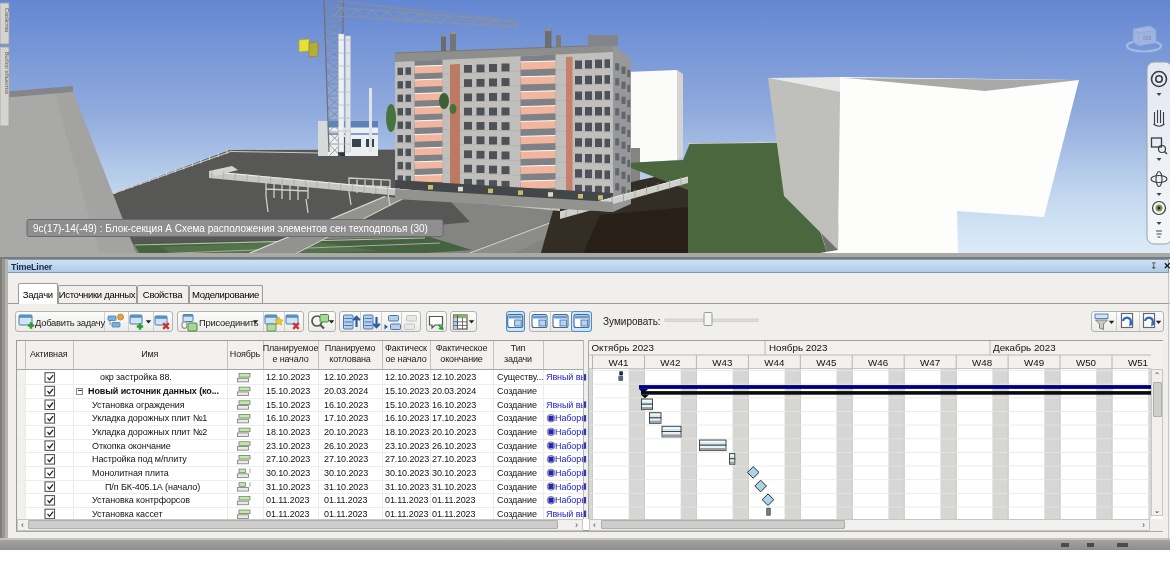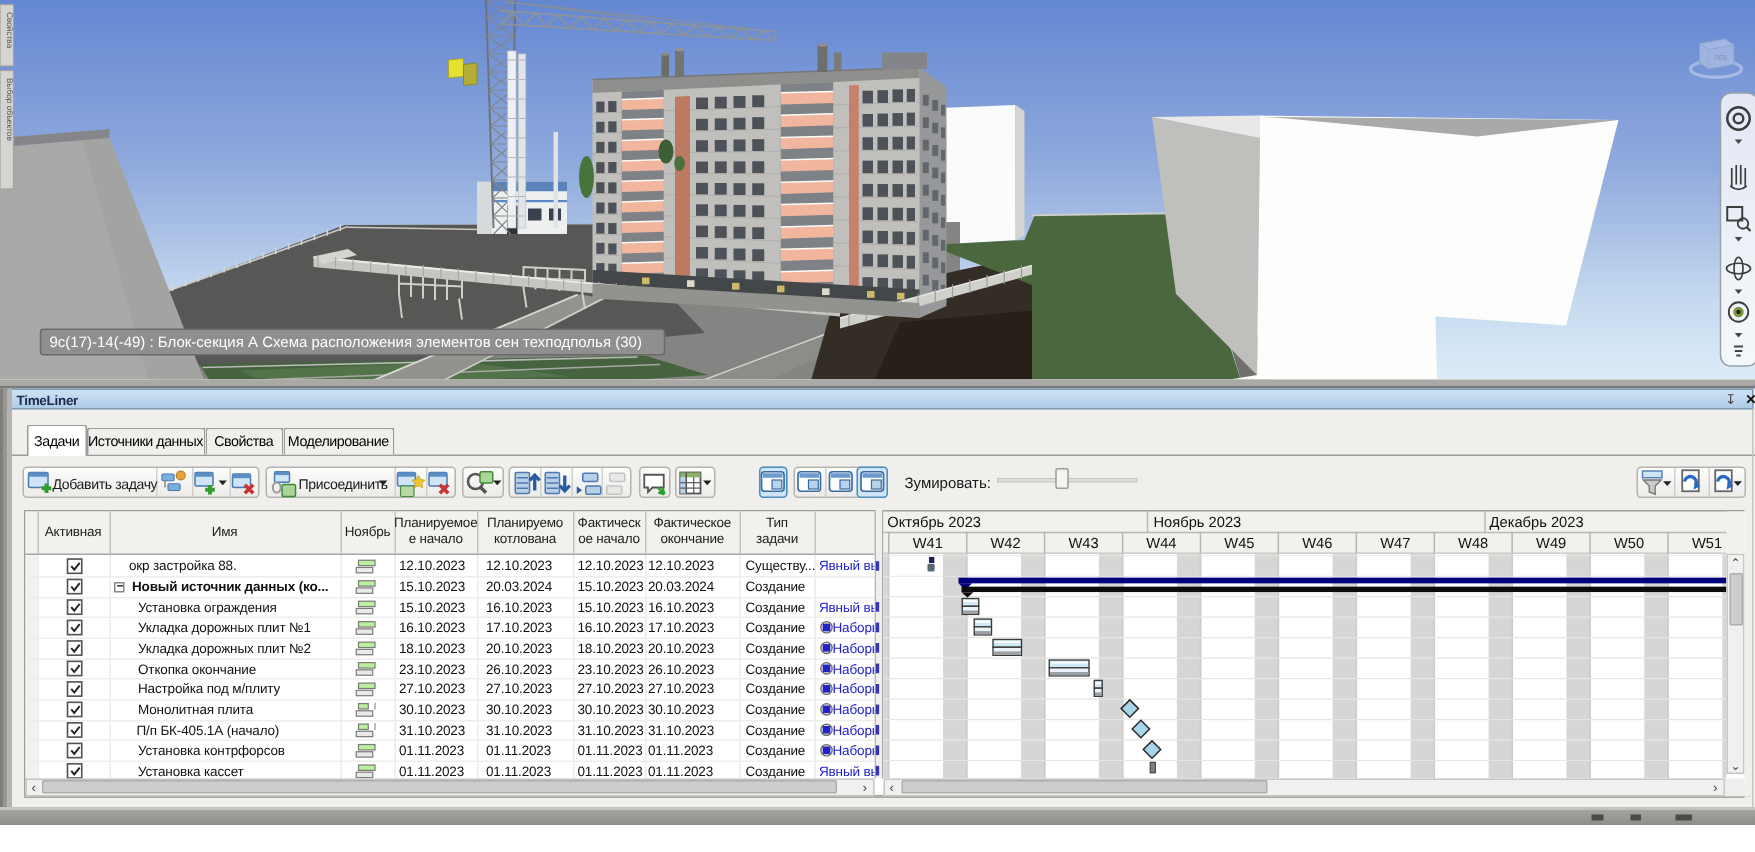--- a/index.html
+++ b/index.html
@@ -554,21 +554,21 @@
 <div style="position:absolute;left:72.5px;top:369.5px;width:1px;height:149px;background:#ebebe9"></div>
 <div style="position:absolute;left:227px;top:369.5px;width:1px;height:149px;background:#ebebe9"></div>
 <div style="position:absolute;left:263px;top:369.5px;width:1px;height:149px;background:#ebebe9"></div>
 <div style="position:absolute;left:318px;top:369.5px;width:1px;height:149px;background:#ebebe9"></div>
 <div style="position:absolute;left:382px;top:369.5px;width:1px;height:149px;background:#ebebe9"></div>
 <div style="position:absolute;left:430px;top:369.5px;width:1px;height:149px;background:#ebebe9"></div>
 <div style="position:absolute;left:493px;top:369.5px;width:1px;height:149px;background:#ebebe9"></div>
 <div style="position:absolute;left:543px;top:369.5px;width:1px;height:149px;background:#ebebe9"></div>
 <div style="position:absolute;left:583px;top:369.5px;width:1px;height:149px;background:#ebebe9"></div>
 <div style="position:absolute;left:16.5px;top:369.5px;width:8.5px;height:149px;background:#f2f1ee"></div>
-<div class="cell" style="left:86px;top:372.3px;width:140px;white-space:nowrap;overflow:hidden">окр застройка 88.</div>
+<div class="cell" style="left:100px;top:372.3px;width:140px;white-space:nowrap;overflow:hidden">окр застройка 88.</div>
 <div class="cell" style="left:266px;top:372.3px;width:60px">12.10.2023</div>
 <div class="cell" style="left:324px;top:372.3px;width:60px">12.10.2023</div>
 <div class="cell" style="left:385px;top:372.3px;width:60px">12.10.2023</div>
 <div class="cell" style="left:432px;top:372.3px;width:60px">12.10.2023</div>
 <div class="cell" style="left:497px;top:372.3px;width:60px">Существу...</div>
 <div class="cell blue" style="left:546px;top:372.3px;width:37px;white-space:nowrap;overflow:hidden">Явный вы</div>
 <div style="position:absolute;left:16.5px;top:384.1px;width:566px;height:1px;background:#ededeb"></div>
 <div class="cell" style="left:88px;top:385.9px;width:138px;font-weight:bold;white-space:nowrap;overflow:hidden">Новый источник данных (ко...</div>
 <div style="position:absolute;left:76px;top:387.6px;width:7px;height:7px;border:1px solid #888;background:#fff;box-sizing:border-box"></div>
 <div style="position:absolute;left:77.5px;top:390.1px;width:4px;height:1px;background:#333"></div>
@@ -619,21 +619,21 @@
 <div class="cell blue" style="left:555px;top:454.2px;width:28px;white-space:nowrap;overflow:hidden">Наборы</div>
 <div style="position:absolute;left:16.5px;top:466.1px;width:566px;height:1px;background:#ededeb"></div>
 <div class="cell" style="left:92px;top:467.9px;width:134px;white-space:nowrap;overflow:hidden">Монолитная плита</div>
 <div class="cell" style="left:266px;top:467.9px;width:60px">30.10.2023</div>
 <div class="cell" style="left:324px;top:467.9px;width:60px">30.10.2023</div>
 <div class="cell" style="left:385px;top:467.9px;width:60px">30.10.2023</div>
 <div class="cell" style="left:432px;top:467.9px;width:60px">30.10.2023</div>
 <div class="cell" style="left:497px;top:467.9px;width:60px">Создание</div>
 <div class="cell blue" style="left:555px;top:467.9px;width:28px;white-space:nowrap;overflow:hidden">Наборы</div>
 <div style="position:absolute;left:16.5px;top:479.7px;width:566px;height:1px;background:#ededeb"></div>
-<div class="cell" style="left:91px;top:481.5px;width:124px;white-space:nowrap;overflow:hidden">П/п БК-405.1А  (начало)</div>
+<div class="cell" style="left:105px;top:481.5px;width:124px;white-space:nowrap;overflow:hidden">П/п БК-405.1А  (начало)</div>
 <div class="cell" style="left:266px;top:481.5px;width:60px">31.10.2023</div>
 <div class="cell" style="left:324px;top:481.5px;width:60px">31.10.2023</div>
 <div class="cell" style="left:385px;top:481.5px;width:60px">31.10.2023</div>
 <div class="cell" style="left:432px;top:481.5px;width:60px">31.10.2023</div>
 <div class="cell" style="left:497px;top:481.5px;width:60px">Создание</div>
 <div class="cell blue" style="left:555px;top:481.5px;width:28px;white-space:nowrap;overflow:hidden">Наборы</div>
 <div style="position:absolute;left:16.5px;top:493.4px;width:566px;height:1px;background:#ededeb"></div>
 <div class="cell" style="left:92px;top:495.2px;width:134px;white-space:nowrap;overflow:hidden">Установка контрфорсов</div>
 <div class="cell" style="left:266px;top:495.2px;width:60px">01.11.2023</div>
 <div class="cell" style="left:324px;top:495.2px;width:60px">01.11.2023</div>

